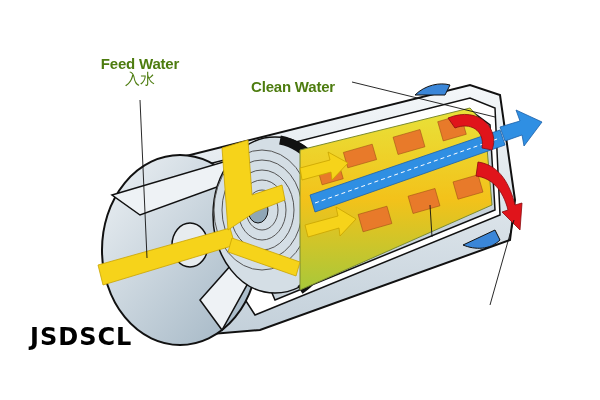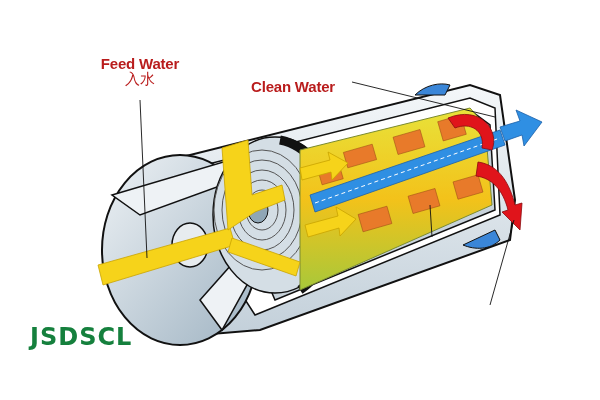--- a/index.html
+++ b/index.html
@@ -1,21 +1,21 @@
 <!DOCTYPE html>
 <html><head>
 <meta charset="utf-8">
 <style>
   html, body { margin:0; padding:0; background:#ffffff; }
   #stage { position:relative; width:600px; height:400px; overflow:hidden; background:#ffffff; }
   svg { position:absolute; left:0; top:0; }
-  .lbl { position:absolute; font-family:"Liberation Sans", sans-serif; font-weight:bold; color:#b91c1c; text-align:center; line-height:1.05; }
+  .lbl { position:absolute; font-family:"Liberation Sans", sans-serif; font-weight:bold; color:#4d7c0f; text-align:center; line-height:1.05; }
   .lbl .en { font-size:15px; letter-spacing:-0.2px; }
   .lbl .cn { font-size:15px; font-weight:normal; font-family:"DejaVu Sans", sans-serif; }
-  .brand { position:absolute; left:30px; top:323px; font-family:"DejaVu Sans", sans-serif; font-weight:bold; font-size:24px; letter-spacing:1px; color:#15803d; }
+  .brand { position:absolute; left:30px; top:323px; font-family:"DejaVu Sans", sans-serif; font-weight:bold; font-size:24px; letter-spacing:1px; color:#000000; }
 </style>
 </head>
 <body>
 
 <div id="stage">
   <svg width="600" height="400" viewBox="0 0 600 400">
     <defs>
       <linearGradient id="capGrad" x1="0" y1="0" x2="1" y2="1">
         <stop offset="0" stop-color="#eef2f5"></stop>
         <stop offset="1" stop-color="#9fb3c2"></stop>

